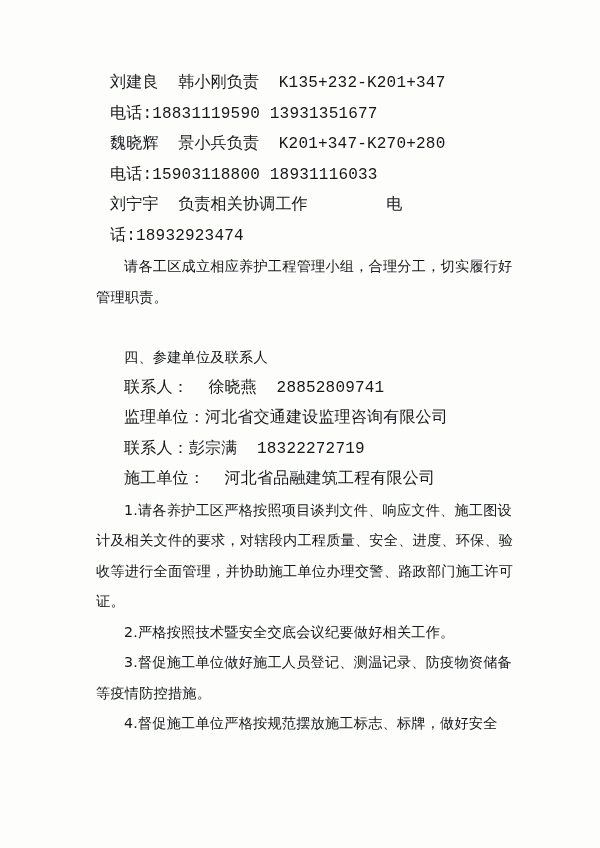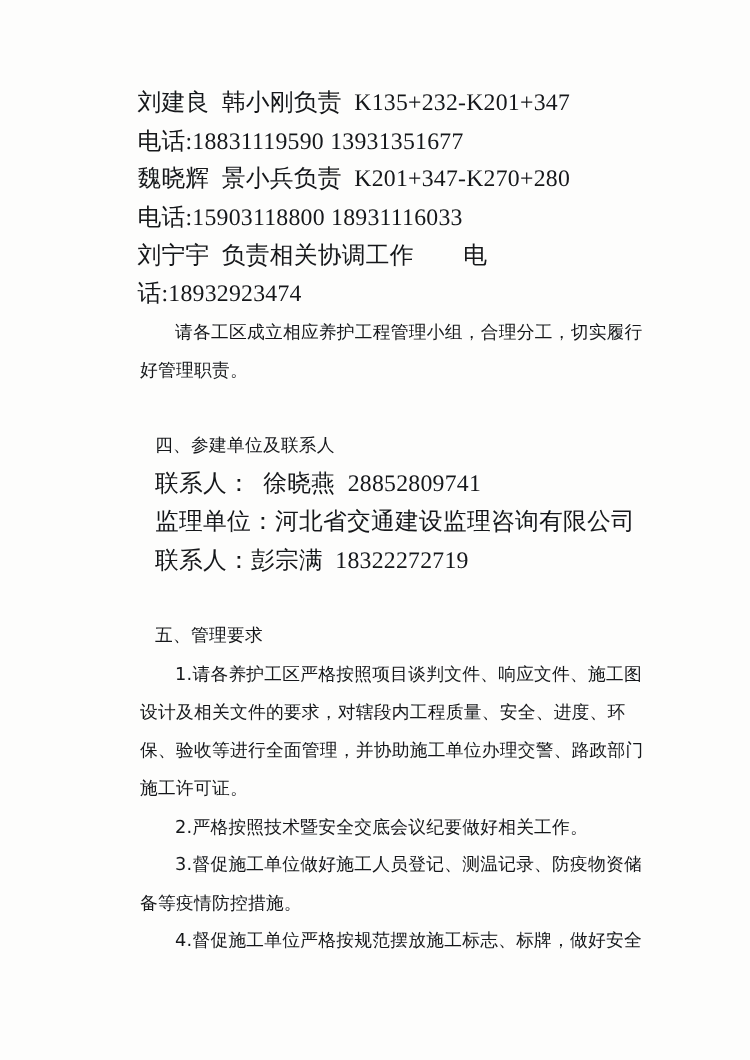--- a/index.html
+++ b/index.html
@@ -19,39 +19,38 @@
     background: #fdfdfc;
     overflow: hidden;
   }
   #doc-body {
     position: absolute;
     left: 96px;
     top: 68px;
     width: 420px;
   }
   .line {
-    font-family: Liberation Serif, serif;
-    font-size: 19px;
+    font-family: Liberation Mono, monospace;
+    font-size: 16px;
     line-height: 30.5px;
     color: #15171a;
     white-space: pre-wrap;
     letter-spacing: 0.2px;
   }
   .indent-2 { padding-left: 14px; }
   .indent-3 { padding-left: 28px; }
   .para {
     font-size: 14.2px;
     line-height: 30.5px;
     color: #15171a;
     letter-spacing: 0.2px;
     white-space: pre-wrap;
   }
   .para-indent {
     text-indent: 28px;
-    margin-left: 16px;
   }
   .heading {
     padding-left: 28px;
     font-size: 14.2px;
     line-height: 30.5px;
     color: #15171a;
     letter-spacing: 0.2px;
     margin-top: 30px;
   }
 </style>
@@ -63,19 +62,19 @@
     <div class="line indent-2">刘建良  韩小刚负责  K135+232-K201+347</div>
     <div class="line indent-2">电话:18831119590 13931351677</div>
     <div class="line indent-2">魏晓辉  景小兵负责  K201+347-K270+280</div>
     <div class="line indent-2">电话:15903118800 18931116033</div>
     <div class="line indent-2">刘宁宇  负责相关协调工作        电话:18932923474</div>
     <div class="para para-indent">请各工区成立相应养护工程管理小组，合理分工，切实履行好管理职责。</div>
     <div class="heading">四、参建单位及联系人</div>
     <div class="line indent-3">联系人：  徐晓燕  28852809741</div>
     <div class="line indent-3">监理单位：河北省交通建设监理咨询有限公司</div>
     <div class="line indent-3">联系人：彭宗满  18322272719</div>
-    <div class="heading">五、管理要求</div>
+    <div class="line indent-3">施工单位：  河北省品融建筑工程有限公司</div>
     <div class="para para-indent">1.请各养护工区严格按照项目谈判文件、响应文件、施工图设计及相关文件的要求，对辖段内工程质量、安全、进度、环保、验收等进行全面管理，并协助施工单位办理交警、路政部门施工许可证。</div>
     <div class="para para-indent">2.严格按照技术暨安全交底会议纪要做好相关工作。</div>
     <div class="para para-indent">3.督促施工单位做好施工人员登记、测温记录、防疫物资储备等疫情防控措施。</div>
     <div class="para para-indent">4.督促施工单位严格按规范摆放施工标志、标牌，做好安全</div>
   </div>
 </div>
 
 </body></html>

